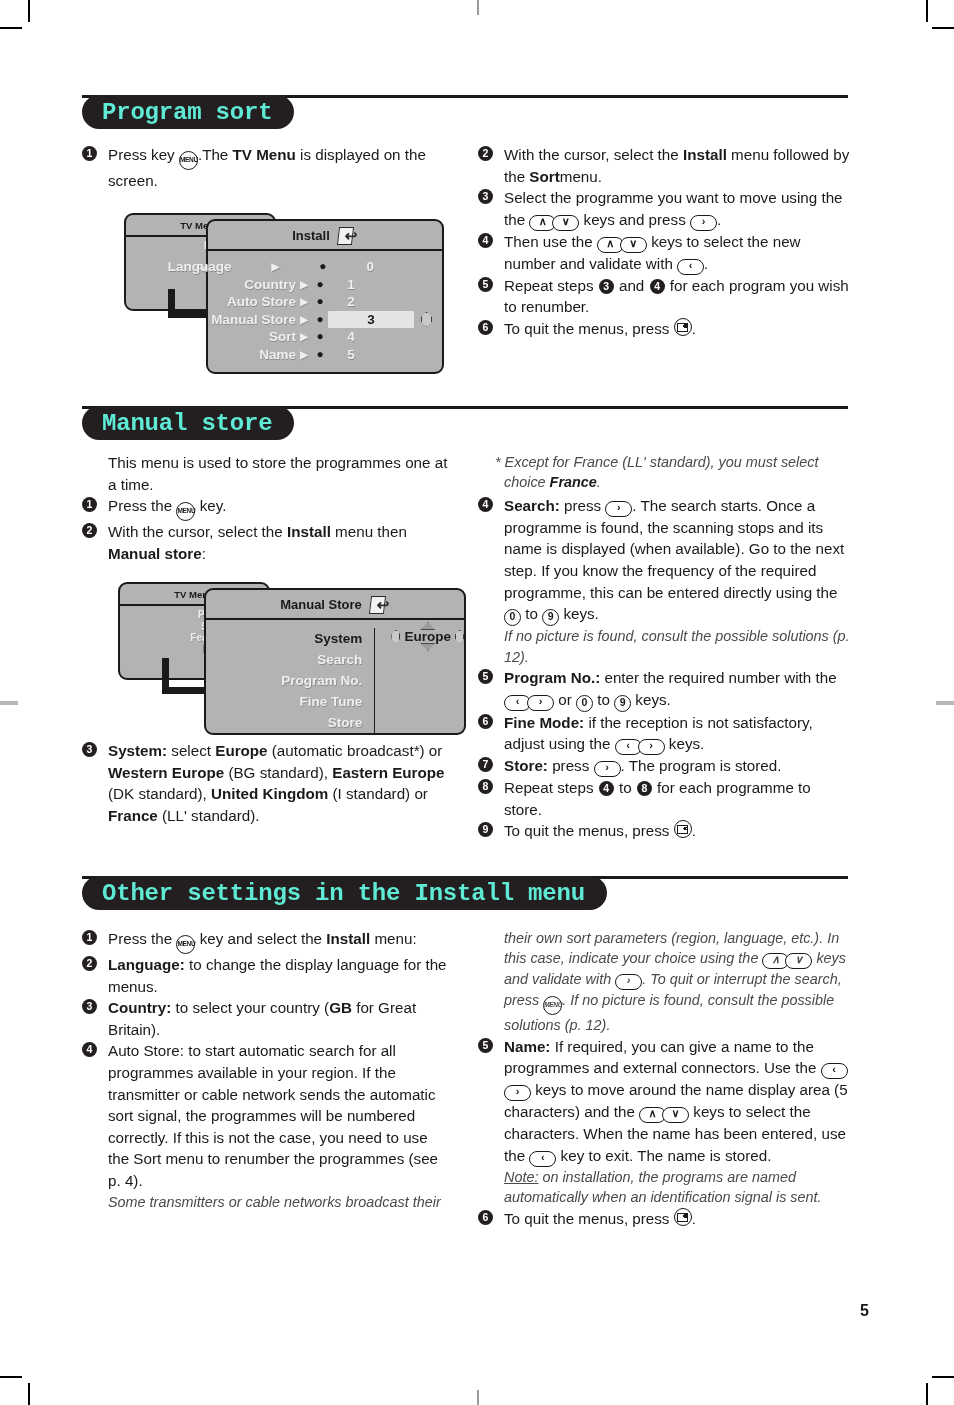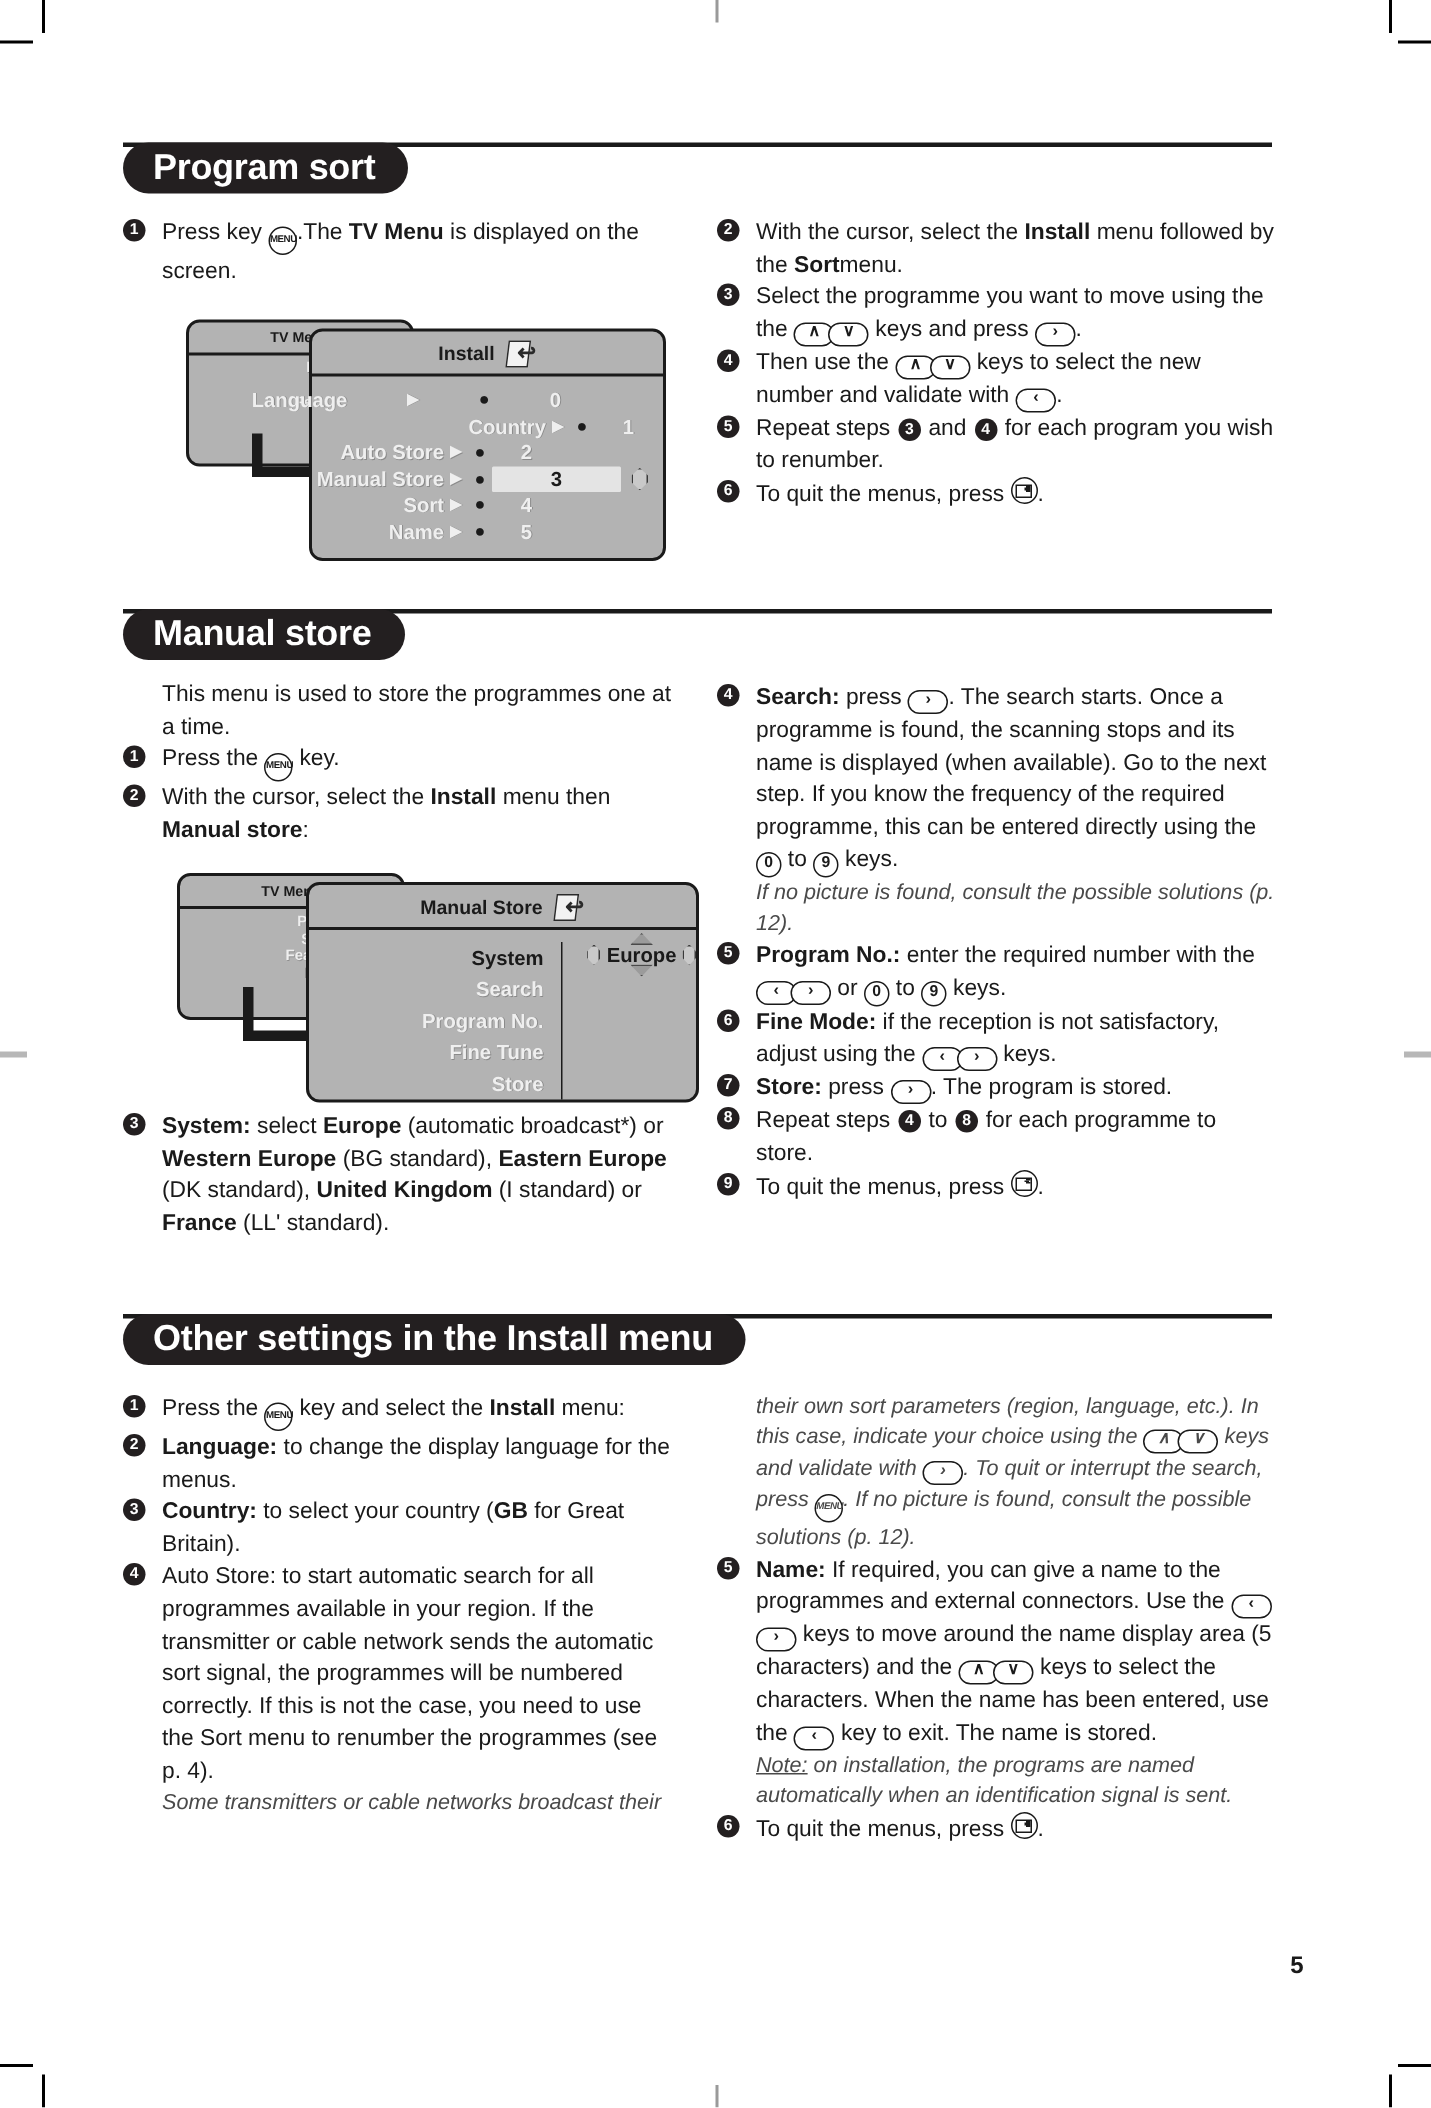--- a/index.html
+++ b/index.html
@@ -15,22 +15,22 @@
   .crop.light{background:#b7b7b7;}
 
   
   .sec{position:absolute;left:82px;width:766px;}
   .sec-rule{position:absolute;left:0;right:0;top:0;height:3px;background:#1a1a1a;}
   .pill{
     position:absolute;left:0;top:0;height:34px;
     background:#231f20;border-radius:17px;
     display:inline-flex;align-items:center;
     padding:0 22px 0 20px;
-    color:#ffffff;font-size:24px;font-weight:bold;
-    letter-spacing:-0.2px;white-space:nowrap;
+    color:#5eead4;font-size:24px;font-weight:bold;
+    letter-spacing:-0.2px;white-space:nowrap;font-family:Liberation Mono, monospace;
   }
 
   
   .col{position:absolute;font-size:15.2px;line-height:21.6px;}
   .colL{left:82px;width:370px;}
   .colR{left:478px;width:372px;}
 
   p{margin:0;}
   .step{position:relative;padding-left:26px;margin:0;}
   .step > .num{position:absolute;left:0;top:2px;}
@@ -247,21 +247,21 @@
             <span class="curl">↩</span>
         </span>
       </div>
       <div class="rows">
         <div class="row" style="justify-content:flex-end;padding-right:68px;gap:40px;">
           <span class="lbl">Language</span>
           <span class="arw">▶</span>
           <span class="dot">●</span>
           <span class="val">0</span>
         </div>
-        <div class="row" style="justify-content:flex-end;">
+        <div class="row" style="justify-content:flex-end;padding-right:68px;">
           <span class="lbl">Country</span>
           <span class="arw">▶</span>
           <span class="dot">●</span>
           <span class="val">1</span>
         </div>
         <div class="row" style="justify-content:flex-end;padding-right:68px;">
           <span class="lbl">Auto Store</span>
           <span class="arw">▶</span>
           <span class="dot">●</span>
           <span class="val">2</span>
@@ -405,20 +405,24 @@
       <span>select</span> <b>Europe</b>
       <span>(automatic broadcast*) or</span> <b>Western Europe</b>
       <span>(BG standard),</span> <b>Eastern Europe</b>
       <span>(DK standard),</span> <b>United Kingdom</b>
       <span>(I standard) or</span> <b>France</b>
       <span>(LL' standard).</span></span>
     </p>
   </div>
 
   <div class="col colR" style="top:452px;">
+    <p class="hang it" style="text-indent:-9px;">
+      <span>* Except for France (LL' standard), you must select choice</span>
+      <b>France</b><span>.</span>
+    </p>
     <p class="step" style="margin-top:2px;">
       <span class="num">4</span>
       <span><b>Search:</b>
       <span>press</span>
       <span class="key"><span class="chev">›</span></span><span>. The search starts. Once a programme is found, the scanning stops and its name is displayed (when available). Go to the next step. If you know the frequency of the required programme, this can be entered directly using the</span>
       <span class="keyc">0</span>
       <span>to</span>
       <span class="keyc">9</span>
       <span>keys.</span></span>
     </p>

